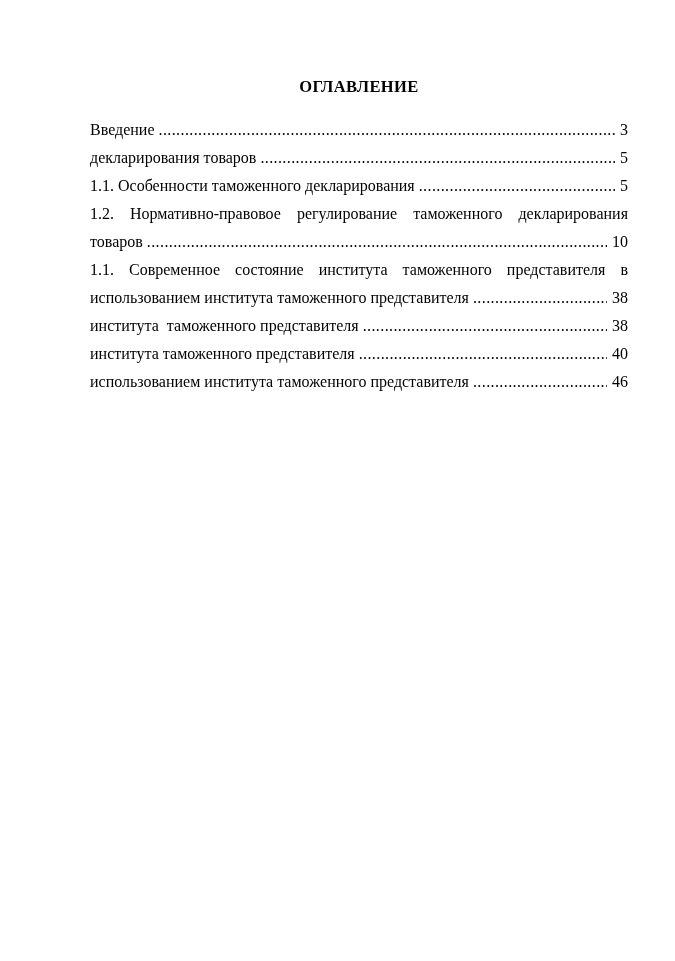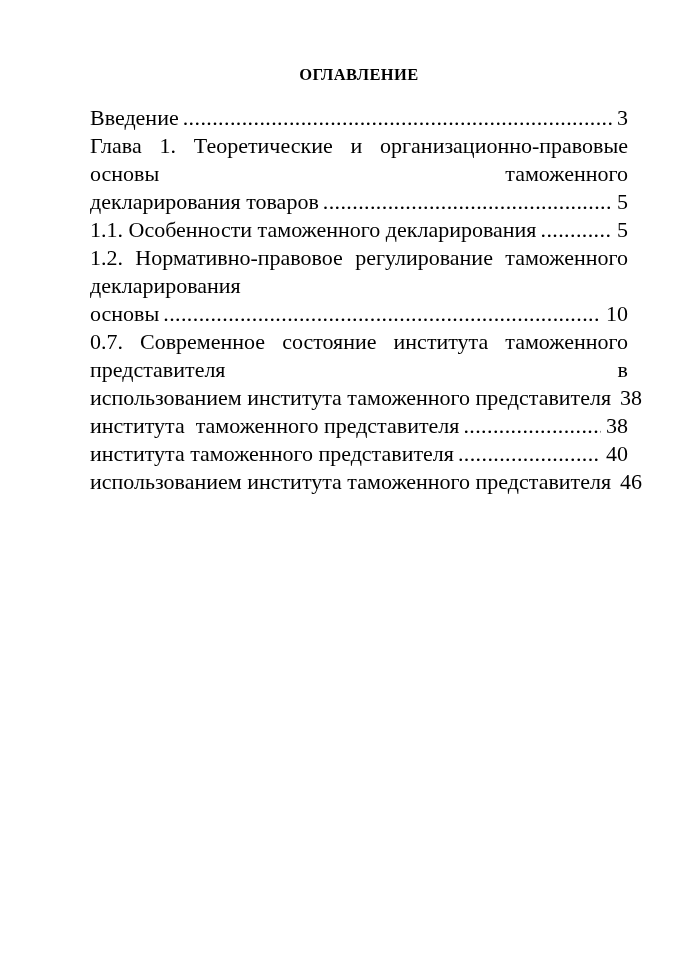--- a/index.html
+++ b/index.html
@@ -12,34 +12,34 @@
     width: 675px;
     height: 961px;
     background: #ffffff;
     overflow: hidden;
     font-family: "Liberation Serif", "DejaVu Serif", serif;
     color: #000000;
   }
   .content {
     position: absolute;
     left: 90px;
-    top: 4px;
+    top: 16px;
     width: 538px;
     padding-top: 58px;
   }
   .toc-title {
     margin: 0 0 16px 0;
     font-size: 16.5px;
     font-weight: bold;
     line-height: 26px;
     text-align: center;
     letter-spacing: 0.4px;
   }
   .toc-list {
-    font-size: 22px;
+    font-size: 16px;
   }
   .toc-entry {
     margin: 0;
   }
   .full-line {
     line-height: 28px;
     text-align: justify;
     text-align-last: justify;
     text-justify: inter-word;
   }
@@ -76,47 +76,46 @@
     <div class="toc-list">
   <div class="toc-entry">
     <div class="last-line">
       <span class="entry-text">Введение</span>
       <span class="leader"></span>
       <span class="page-num">3</span>
     </div>
   </div>
 
   <div class="toc-entry">
-    <div class="full-line">Глава 1. Теоретические и организационно-правовые основы таможенного</div>
           <div class="last-line">
       <span class="entry-text">декларирования товаров</span>
       <span class="leader"></span>
       <span class="page-num">5</span>
     </div>
   </div>
 
   <div class="toc-entry">
     <div class="last-line">
       <span class="entry-text">1.1. Особенности таможенного декларирования</span>
       <span class="leader"></span>
       <span class="page-num">5</span>
     </div>
   </div>
 
   <div class="toc-entry">
     <div class="full-line">1.2. Нормативно-правовое регулирование таможенного декларирования</div>
           <div class="last-line">
-      <span class="entry-text">основы</span>
+      <span class="entry-text">товаров</span>
       <span class="leader"></span>
       <span class="page-num">10</span>
     </div>
   </div>
 
   <div class="toc-entry">
-    <div class="full-line">0.7. Современное состояние института таможенного представителя в</div>
+    <div class="full-line">1.1. Современное состояние института таможенного представителя в</div>
   </div>
 
   <div class="toc-entry">
           <div class="last-line">
       <span class="entry-text">использованием института таможенного представителя</span>
       <span class="leader"></span>
       <span class="page-num">38</span>
     </div>
   </div>
 

